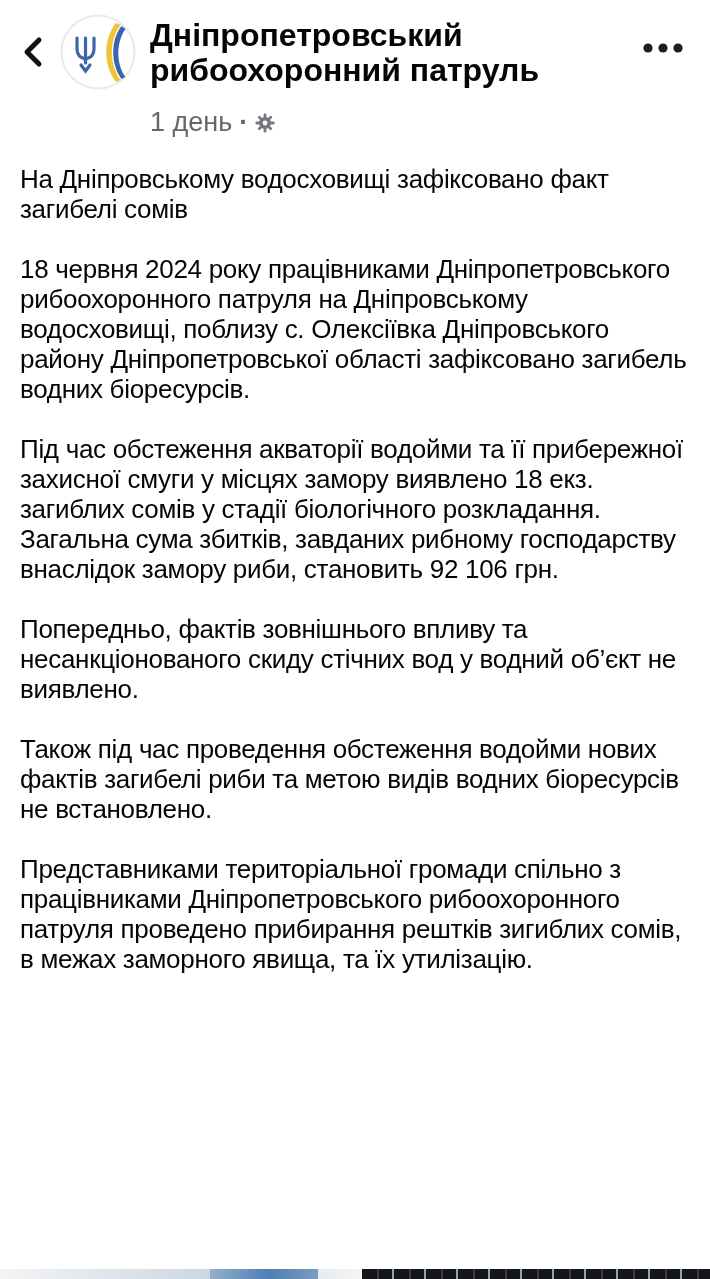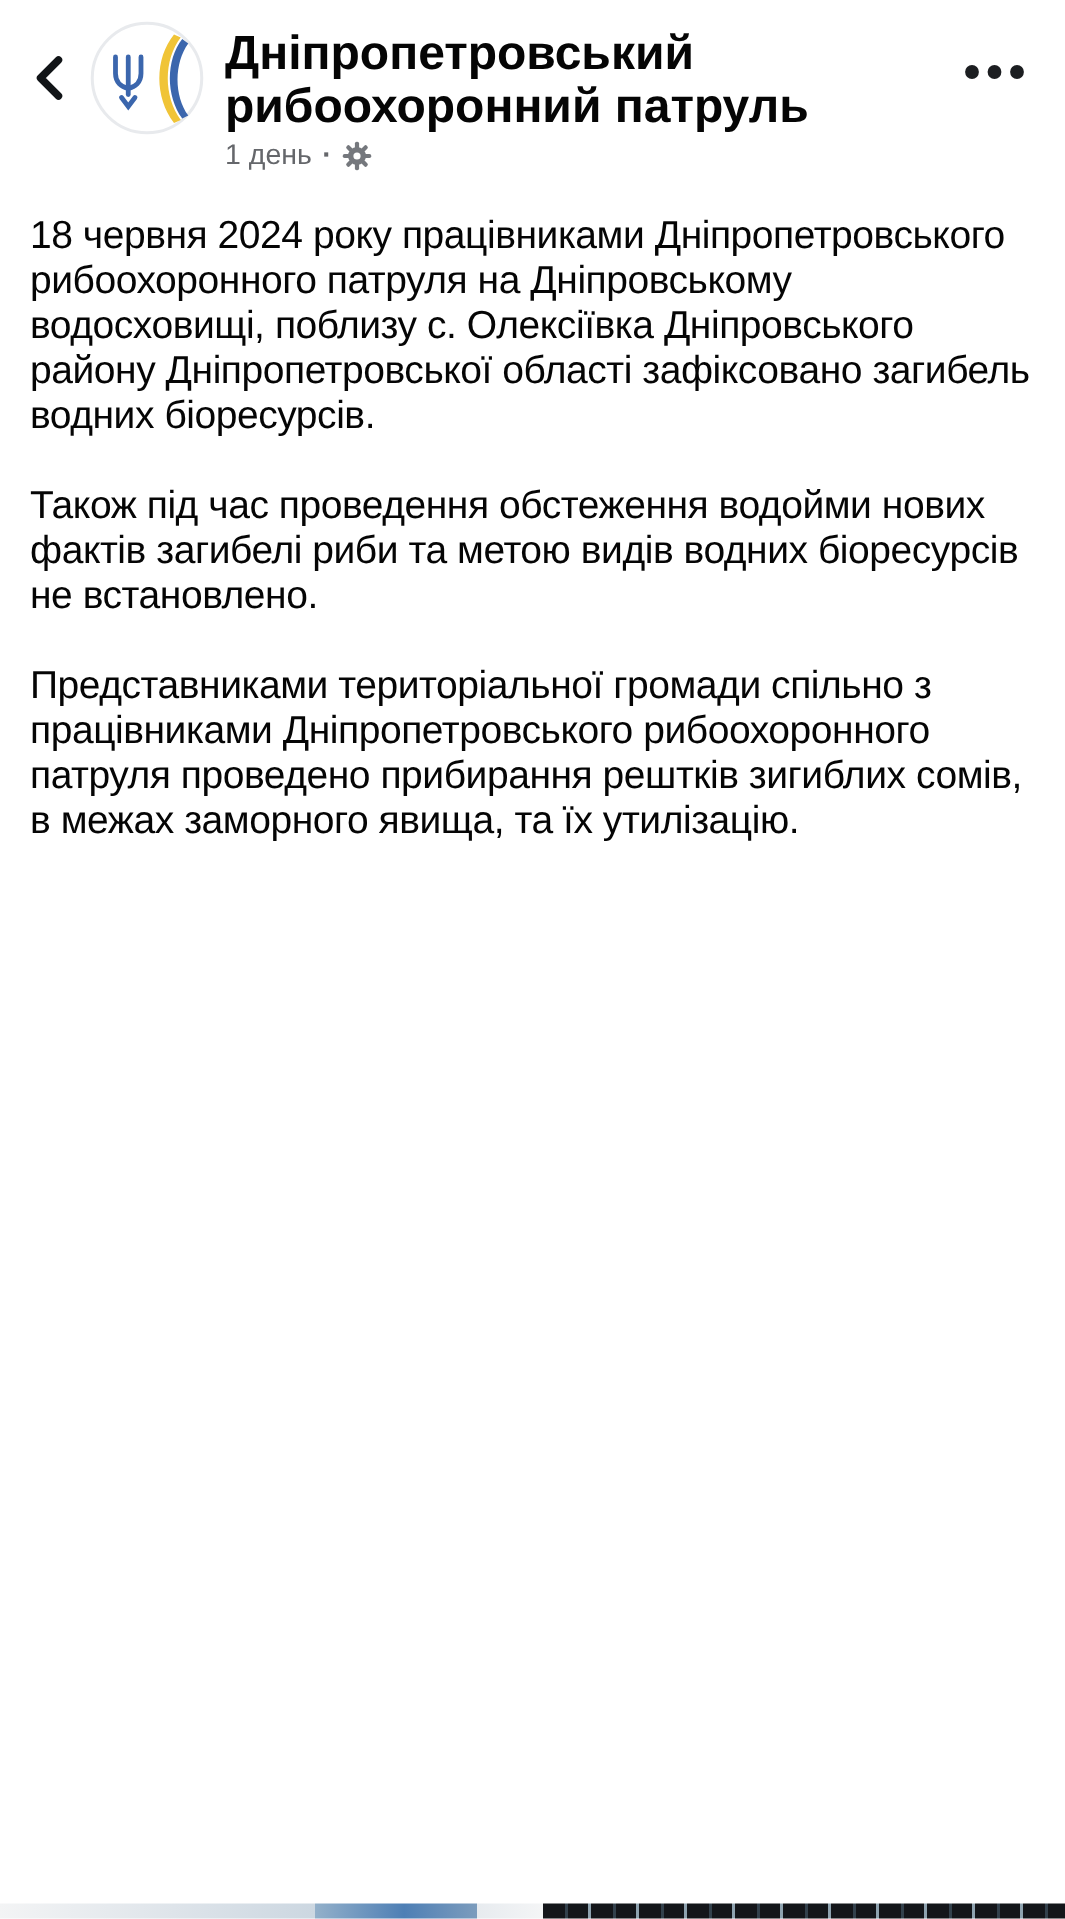--- a/index.html
+++ b/index.html
@@ -25,22 +25,22 @@
     margin-top:4px;margin-right:14px;flex:0 0 auto;
     cursor:pointer;line-height:0;
   }
   .head-text{flex:1 1 auto;min-width:0;padding-top:8px;}
   .page-title{
     font-size:32px;font-weight:700;line-height:35px;
     color:#050505;max-width:470px;cursor:pointer;
   }
   .meta{
     display:flex;align-items:center;gap:7px;
-    margin-top:5px;
-    font-size:19px;color:#65676B;
+    margin-top:19px;
+    font-size:27px;color:#65676B;
   }
   .meta .dot{font-weight:700;}
   .more-btn{
     background:none;border:0;padding:6px;cursor:pointer;
     margin-top:26px;margin-left:4px;line-height:0;
   }
   .post-body{
     padding:26px 20px 0 20px;
   }
   .para{
@@ -117,21 +117,24 @@
       <svg width="42" height="12" viewBox="0 0 42 12">
         <circle cx="6" cy="6" r="4.6" fill="#1c1e21"></circle>
         <circle cx="21" cy="6" r="4.6" fill="#1c1e21"></circle>
         <circle cx="36" cy="6" r="4.6" fill="#1c1e21"></circle>
       </svg>
     </span>
   </button>
 </div>
 
 <div class="post-body">
+    <p class="para">На Дніпровському водосховищі зафіксовано факт загибелі сомів</p>
     <p class="para">18 червня 2024 року працівниками Дніпропетровського рибоохоронного патруля на Дніпровському водосховищі, поблизу с. Олексіївка Дніпровського району Дніпропетровської області зафіксовано загибель водних біоресурсів.</p>
+    <p class="para">Під час обстеження акваторії водойми та її прибережної захисної смуги у місцях замору виявлено 18 екз. загиблих сомів у стадії біологічного розкладання. Загальна сума збитків, завданих рибному господарству внаслідок замору риби, становить 92 106 грн.</p>
+    <p class="para">Попередньо, фактів зовнішнього впливу та несанкціонованого скиду стічних вод у водний об’єкт не виявлено.</p>
     <p class="para">Також під час проведення обстеження водойми нових фактів загибелі риби та метою видів водних біоресурсів не встановлено.</p>
     <p class="para">Представниками територіальної громади спільно з працівниками Дніпропетровського рибоохоронного патруля проведено прибирання рештків зигиблих сомів, в межах заморного явища, та їх утилізацію.</p>
   </div>
 
 <div class="photo-strip">
   <div class="seg1"></div>
   <div class="seg2"></div>
   <div class="seg3"></div>
   <div class="seg4"></div>
 </div>

